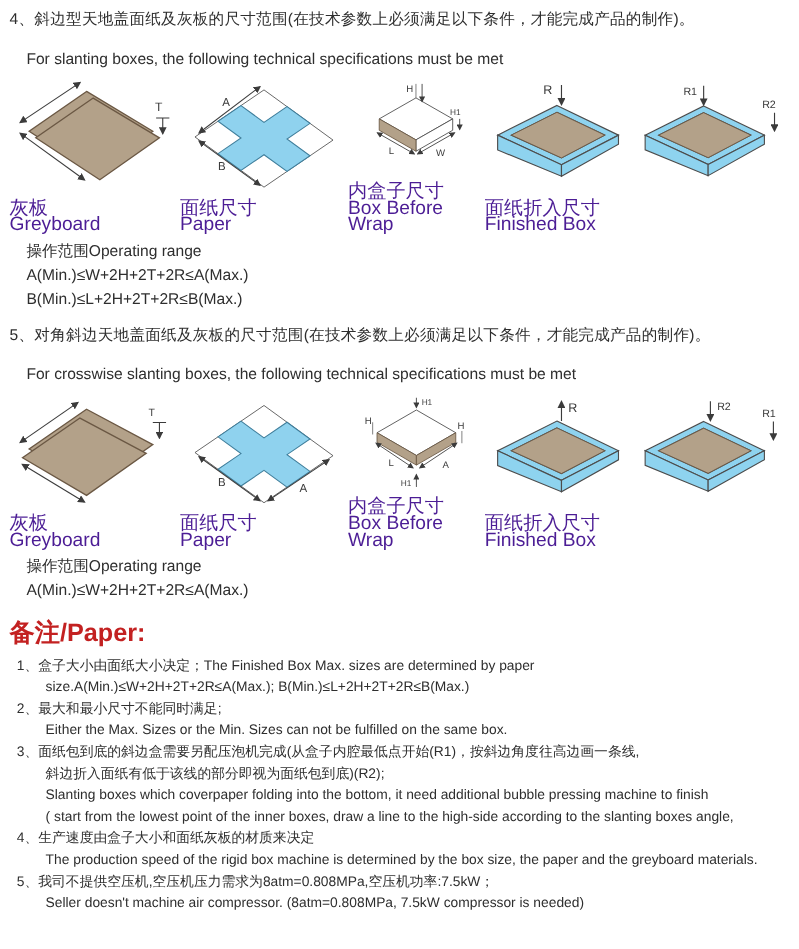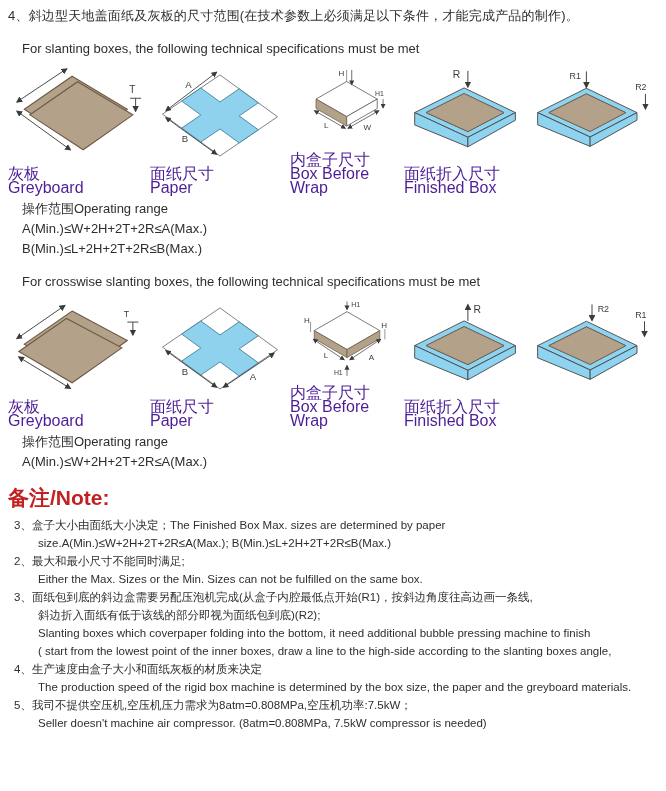--- a/index.html
+++ b/index.html
@@ -132,20 +132,21 @@
     </div>
 
     <div class="oprange">
       <div>操作范围Operating range</div>
       <div>A(Min.)≤W+2H+2T+2R≤A(Max.)</div>
       <div>B(Min.)≤L+2H+2T+2R≤B(Max.)</div>
     </div>
   </section>
 
   <section class="section5">
+    <div class="sec-head-cn">5、对角斜边天地盖面纸及灰板的尺寸范围(在技术参数上必须满足以下条件，才能完成产品的制作)。</div>
     <div class="sec-head-en">For crosswise slanting boxes, the following technical specifications must be met</div>
 
     <div class="diag-row">
 
       <div class="fig f1">
         <svg width="129" height="92" viewBox="0 0 140 100">
           <path d="M62,12 L122,44 L68,82 L10,48 Z" fill="#b3a189" stroke="#6b5844" stroke-width="1.2"></path>
           <path d="M56,20 L116,52 L62,90 L4,56 Z" fill="#b3a189" stroke="#6b5844" stroke-width="1.2"></path>
           <line x1="54" y1="6" x2="2" y2="42" stroke="#3b3b3b" stroke-width="1" marker-start="url(#arw)" marker-end="url(#arw)"></line>
           <line x1="4" y1="62" x2="60" y2="96" stroke="#3b3b3b" stroke-width="1" marker-start="url(#arw)" marker-end="url(#arw)"></line>
@@ -226,22 +227,22 @@
       </div>
     </div>
 
     <div class="oprange">
       <div>操作范围Operating range</div>
       <div>A(Min.)≤W+2H+2T+2R≤A(Max.)</div>
     </div>
   </section>
 
   <section class="notes">
-    <div class="note-head">备注/Note:</div>
-    <div class="nl first">3、盒子大小由面纸大小决定；The Finished Box Max. sizes are determined by paper</div>
+    <div class="note-head">备注/Paper:</div>
+    <div class="nl first">1、盒子大小由面纸大小决定；The Finished Box Max. sizes are determined by paper</div>
     <div class="nl cont">size.A(Min.)≤W+2H+2T+2R≤A(Max.); B(Min.)≤L+2H+2T+2R≤B(Max.)</div>
     <div class="nl first">2、最大和最小尺寸不能同时满足;</div>
     <div class="nl cont">Either the Max. Sizes or the Min. Sizes can not be fulfilled on the same box.</div>
     <div class="nl first">3、面纸包到底的斜边盒需要另配压泡机完成(从盒子内腔最低点开始(R1)，按斜边角度往高边画一条线,</div>
     <div class="nl cont">斜边折入面纸有低于该线的部分即视为面纸包到底)(R2);</div>
     <div class="nl cont">Slanting boxes which coverpaper folding into the bottom, it need additional bubble pressing machine to finish</div>
     <div class="nl cont">( start from the lowest point of the inner boxes, draw a line to the high-side according to the slanting boxes angle,</div>
     <div class="nl first">4、生产速度由盒子大小和面纸灰板的材质来决定</div>
     <div class="nl cont">The production speed of the rigid box machine is determined by the box size, the paper and the greyboard materials.</div>
     <div class="nl first">5、我司不提供空压机,空压机压力需求为8atm=0.808MPa,空压机功率:7.5kW；</div>

